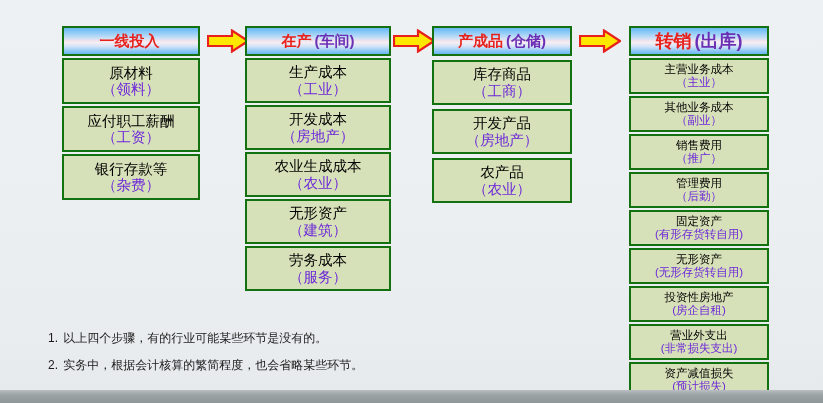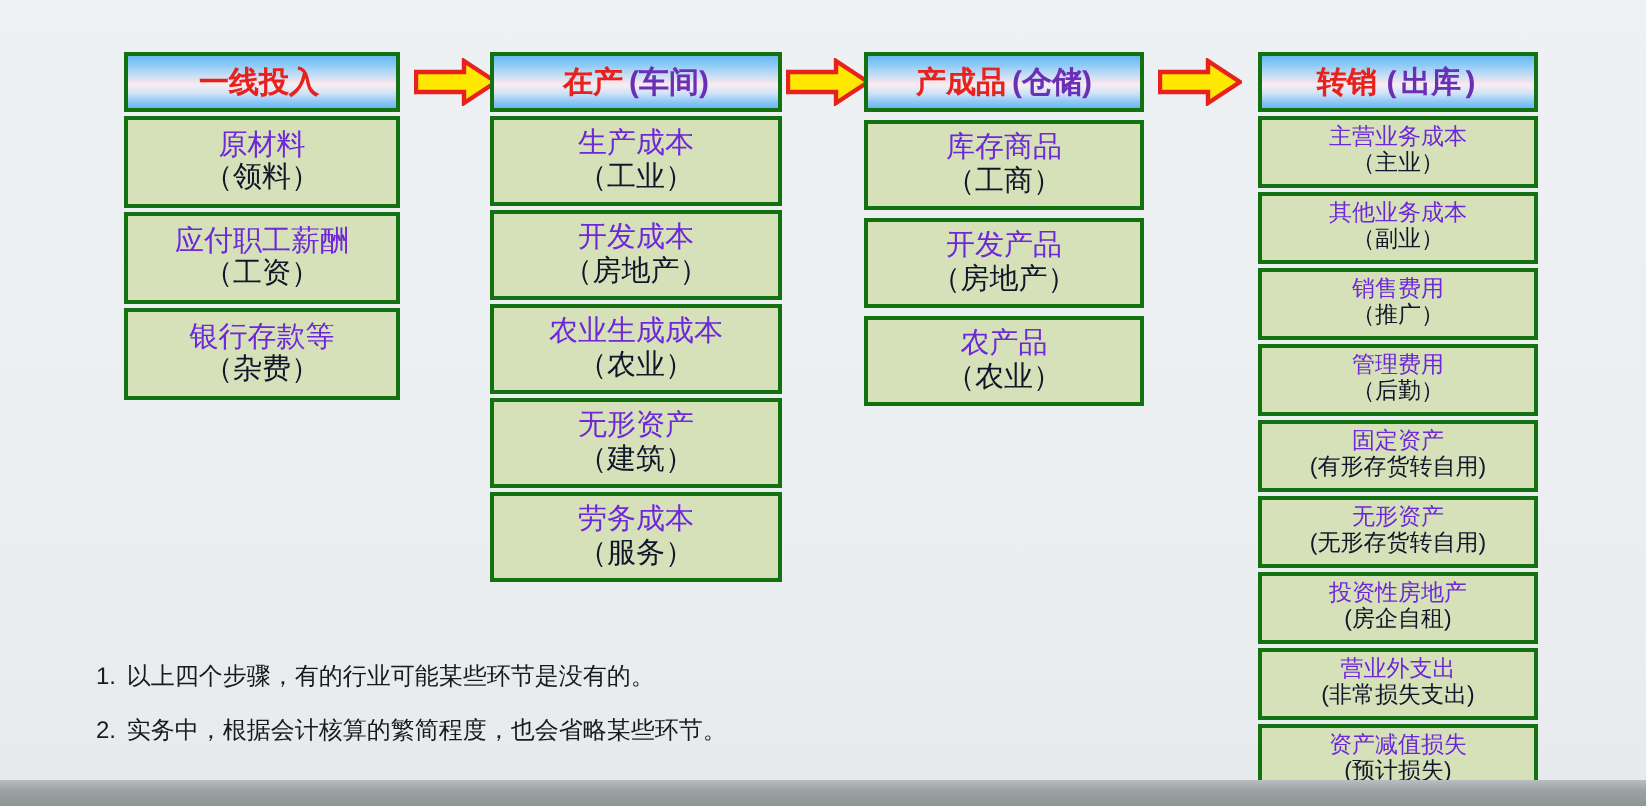--- a/index.html
+++ b/index.html
@@ -62,31 +62,31 @@
     border: 2px solid #14710f;
     background: #d7e1b9;
     display: flex;
     flex-direction: column;
     align-items: center;
     justify-content: center;
     text-align: center;
     line-height: 1.12;
     overflow: hidden;
   }
-  .box .t1 { color: #6d28d9; text-align: right; }
-  .box .t2 { color: #0f172a; }
+  .box .t1 { color: #000000; text-align: right; }
+  .box .t2 { color: #6d28d9; }
 
   
   #col1 { left: 45px; top: 26px; width: 138px; }
   #col2 { left: 228px; top: 26px; width: 146px; }
   #col3 { left: 415px; top: 26px; width: 140px; }
   #col4 { left: 612px; top: 26px; width: 140px; }
 
   #col1 .col-header, #col2 .col-header, #col3 .col-header { font-size: 15px; }
-  #col4 .col-header { font-size: 15px; font-family: Liberation Mono, monospace; }
+  #col4 .col-header { font-size: 18px; }
 
   #col1 .box, #col2 .box, #col3 .box { font-size: 14.5px; }
   #col4 .box { font-size: 11.5px; }
 
   #col1 .box { height: 46px; margin-top: 2px; }
   #col2 .box { height: 45px; margin-top: 2px; }
   #col3 .box { height: 45px; margin-top: 4px; }
   #col4 .box { height: 36px; margin-top: 2px; }
 
   #col1 .boxes, #col2 .boxes, #col3 .boxes, #col4 .boxes { margin-top: 2px; }

